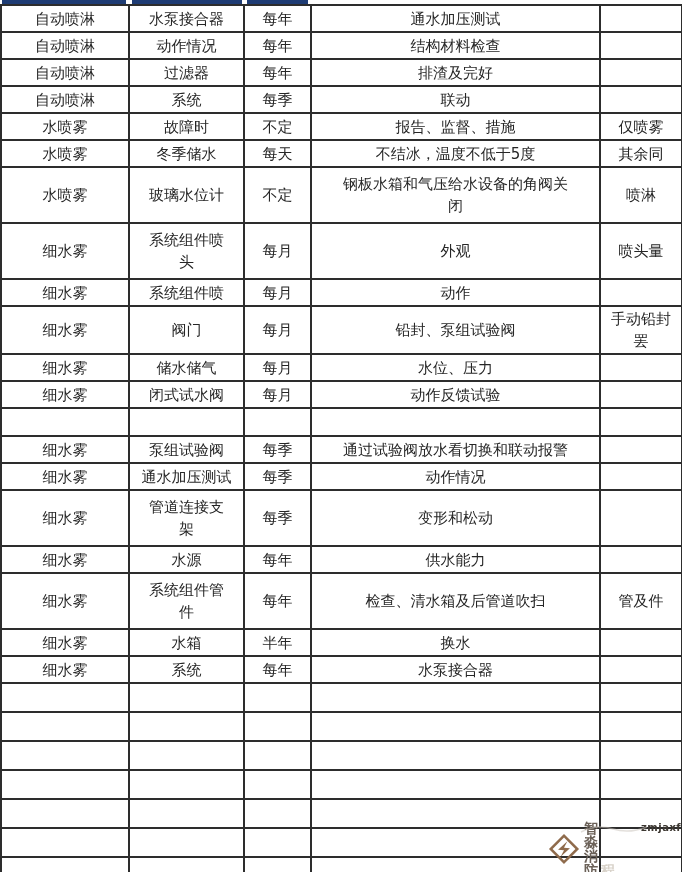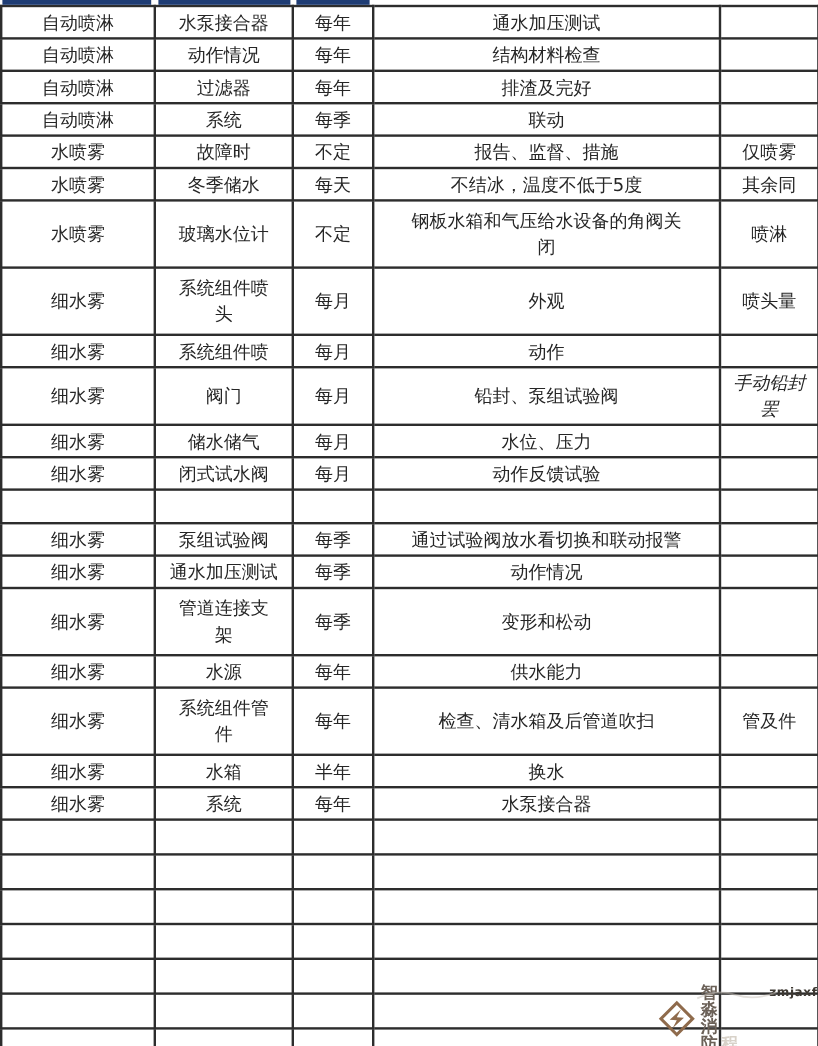--- a/index.html
+++ b/index.html
@@ -30,21 +30,21 @@
     color:#262626;
     white-space:pre-line;
     overflow:hidden;
   }
   td.c-component { padding:1px 14px; }
   td.c-content  { padding:1px 24px; }
   tr.normal  { height:27px;margin-left:29px; }
   tr.tall    { height:56px; }
   tr.spacer  { height:28px; }
   tr.bottom  { height:29px; }
-  td.small-note { font-size:9px; line-height:11px;font-style:italic; }
+  td.small-note { font-size:9px; line-height:11px; }
 
   
   .watermark {
     position:absolute;
     right:3px; bottom:2px;
     width:132px; height:42px;
     display:flex; align-items:center;
     pointer-events:none;
   }
   .wm-icon { width:34px; height:36px; flex:0 0 34px; margin-right:3px; }

